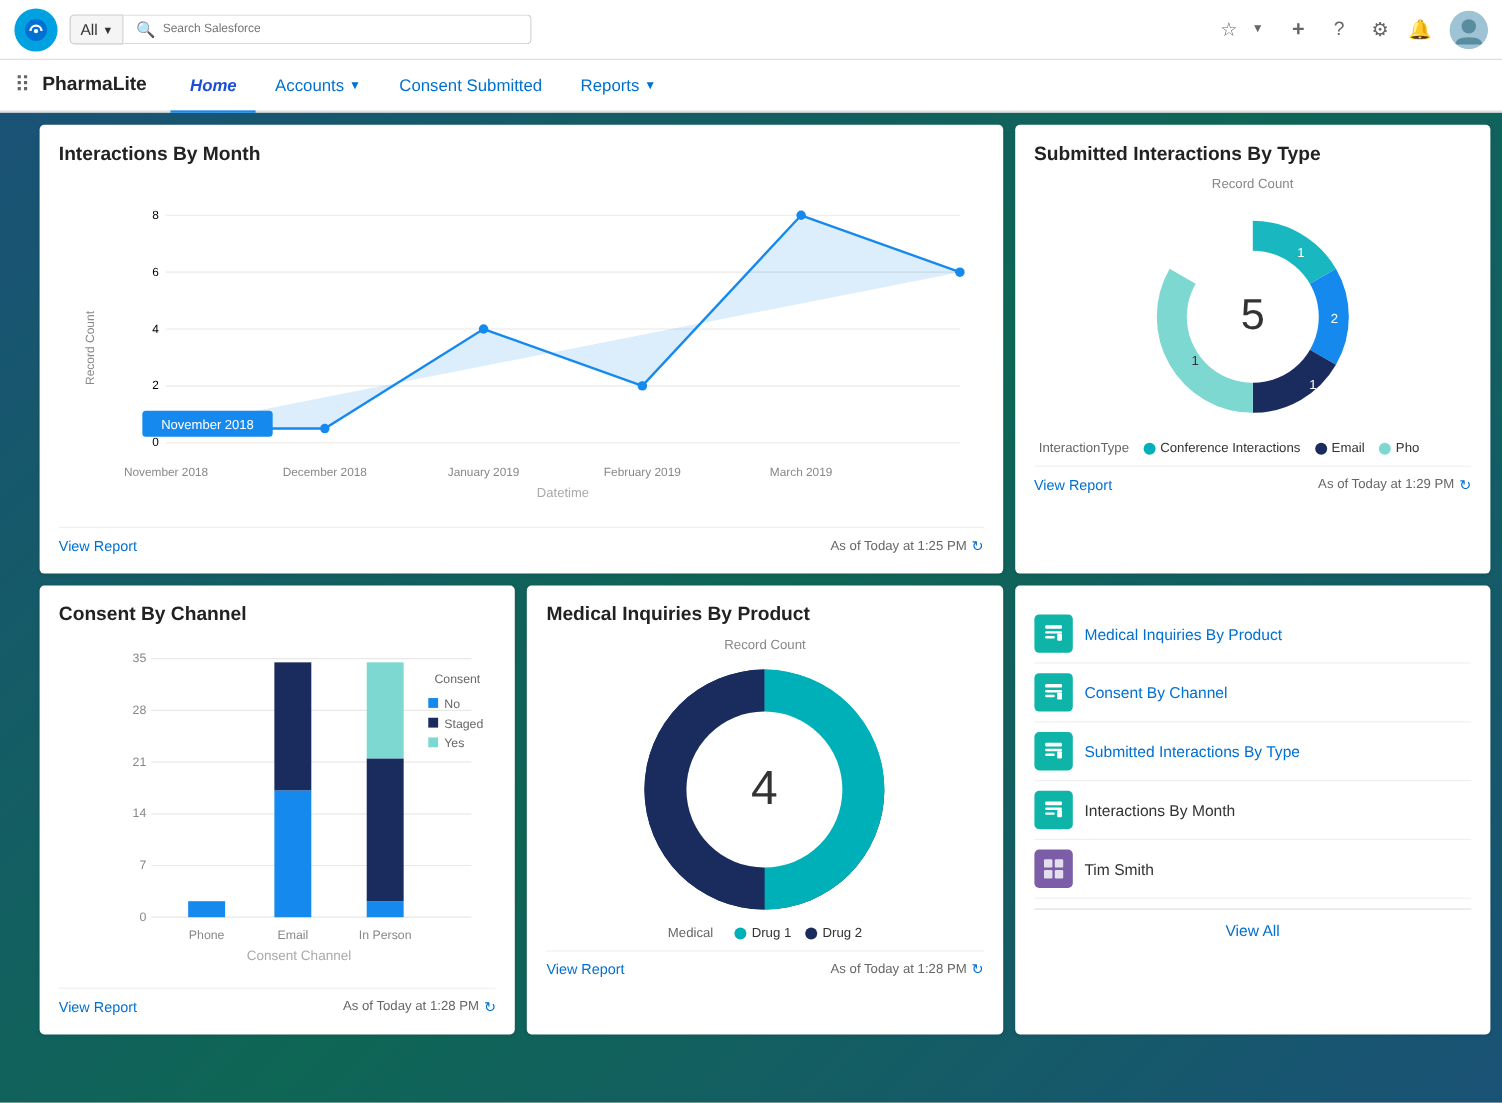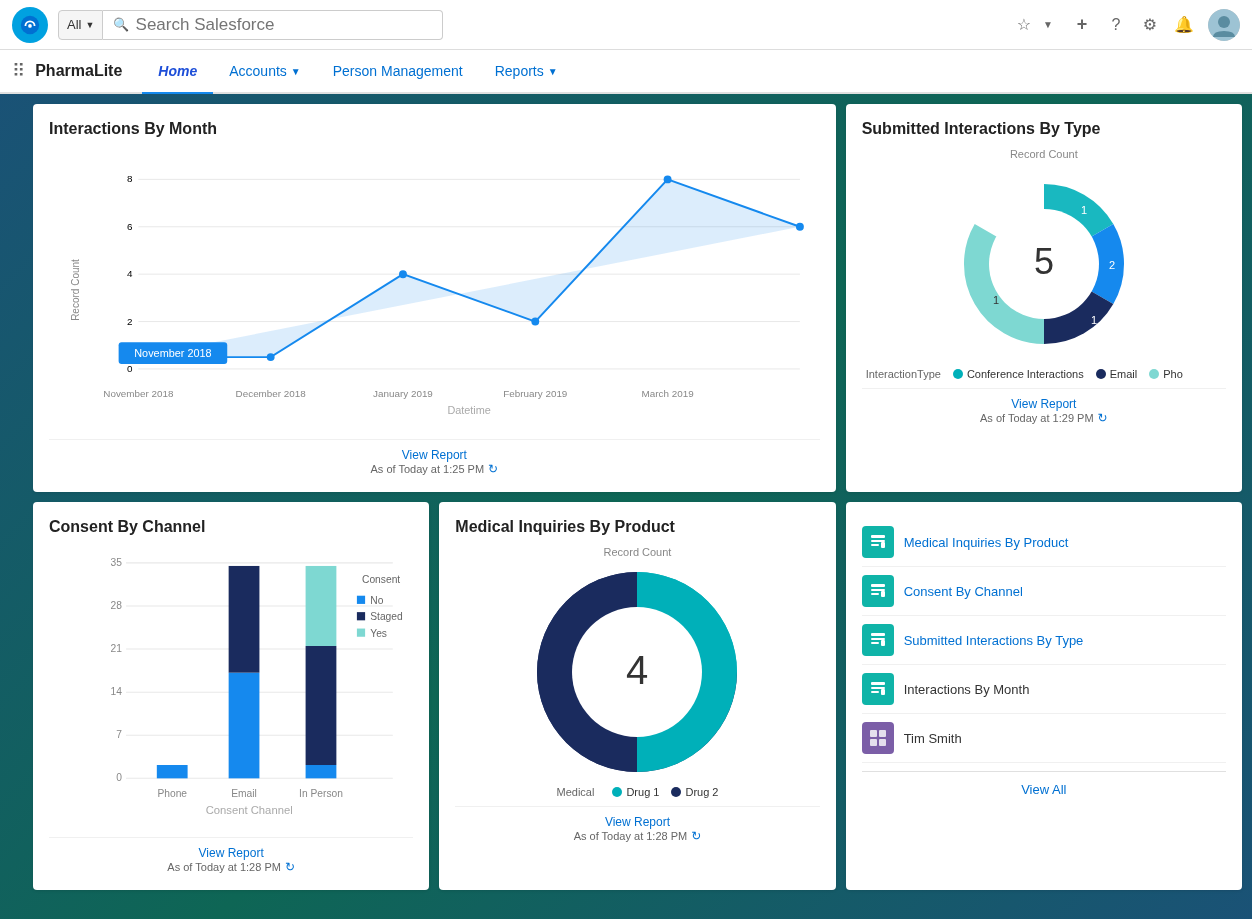--- a/index.html
+++ b/index.html
@@ -12,21 +12,21 @@
     }
     .app-logo {
       width: 36px; height: 36px; border-radius: 50%; background: #00a1e0;
       display: flex; align-items: center; justify-content: center; flex-shrink: 0;
     }
     .app-logo svg { width: 22px; height: 22px; }
     .search-bar {
       display: flex; align-items: center; border: 1px solid #ccc; border-radius: 4px;
       padding: 4px 10px; gap: 6px; width: 340px; background: #fff;
     }
-    .search-bar input { border: none; outline: none; font-size: 17px; width: 100%; }
+    .search-bar input { border: none; outline: none; font-size: 10px; width: 100%; }
     .nav-icons { display: flex; align-items: center; gap: 14px; margin-left: auto; }
     .nav-icon { width: 20px; height: 20px; display: flex; align-items: center; justify-content: center; cursor: pointer; color: #666; font-size: 16px; }
     .avatar { width: 32px; height: 32px; border-radius: 50%; background: #c9c9c9; display: flex; align-items: center; justify-content: center; overflow: hidden; }
 
     
     .app-nav {
       display: flex; align-items: center; height: 44px;
       background: #fff; border-bottom: 2px solid #e0e0e0; padding: 0 12px; gap: 0;
     }
     .app-grid-icon { color: #666; font-size: 18px; margin-right: 10px; cursor: pointer; }
@@ -49,21 +49,21 @@
     
     .card-interactions-month { grid-column: 1 / 3; grid-row: 1; }
     .card-submitted-type { grid-column: 3 / 4; grid-row: 1; }
     .card-consent-channel { grid-column: 1 / 2; grid-row: 2; }
     .card-medical-inquiries { grid-column: 2 / 3; grid-row: 2; }
     .card-recent-records { grid-column: 3 / 4; grid-row: 2; }
 
     
     .card-footer {
       display: flex; justify-content: space-between; align-items: center;
-      margin-top: 8px; padding-top: 8px; border-top: 1px solid #f0f0f0; flex-direction: column;
+      margin-top: 8px; padding-top: 8px; border-top: 1px solid #f0f0f0;
     }
     .view-report { color: #0070d2; cursor: pointer; font-size: 12px; font-weight: 500; }
     .as-of { color: #666; font-size: 11px; display: flex; align-items: center; gap: 4px; }
     .refresh-icon { color: #0070d2; font-size: 12px; cursor: pointer; }
 
     
     .legend { display: flex; gap: 12px; font-size: 11px; align-items: center; flex-wrap: wrap; margin-top: 6px; }
     .legend-item { display: flex; align-items: center; gap: 4px; }
     .legend-dot { width: 10px; height: 10px; border-radius: 50%; }
 
@@ -124,21 +124,21 @@
   <span class="app-grid-icon">⠿</span>
   <span class="app-name">PharmaLite</span>
   <div class="nav-item active">
     <span>Home</span>
   </div>
   <div class="nav-item">
     <span>Accounts</span>
     <span class="chevron">▼</span>
   </div>
   <div class="nav-item">
-    <span>Person Management</span>
+    <span>Consent Submitted</span>
   </div>
   <div class="nav-item">
     <span>Reports</span>
     <span class="chevron">▼</span>
   </div>
 </div>
 
 <div class="main">
   <div class="dashboard-grid">
 

